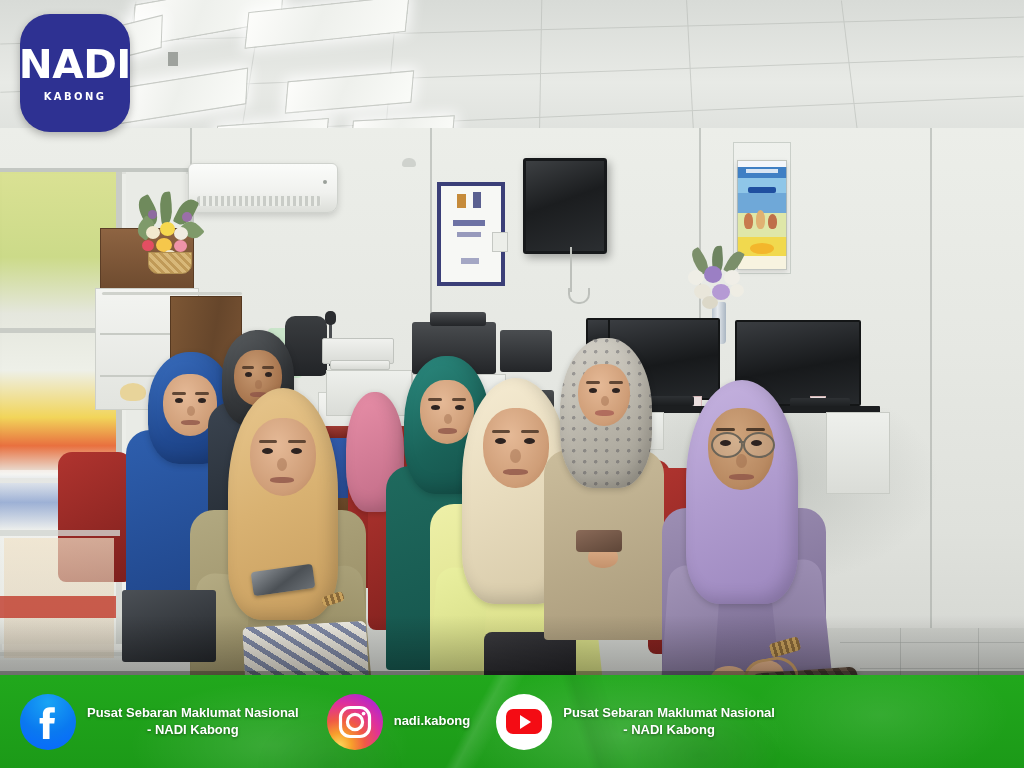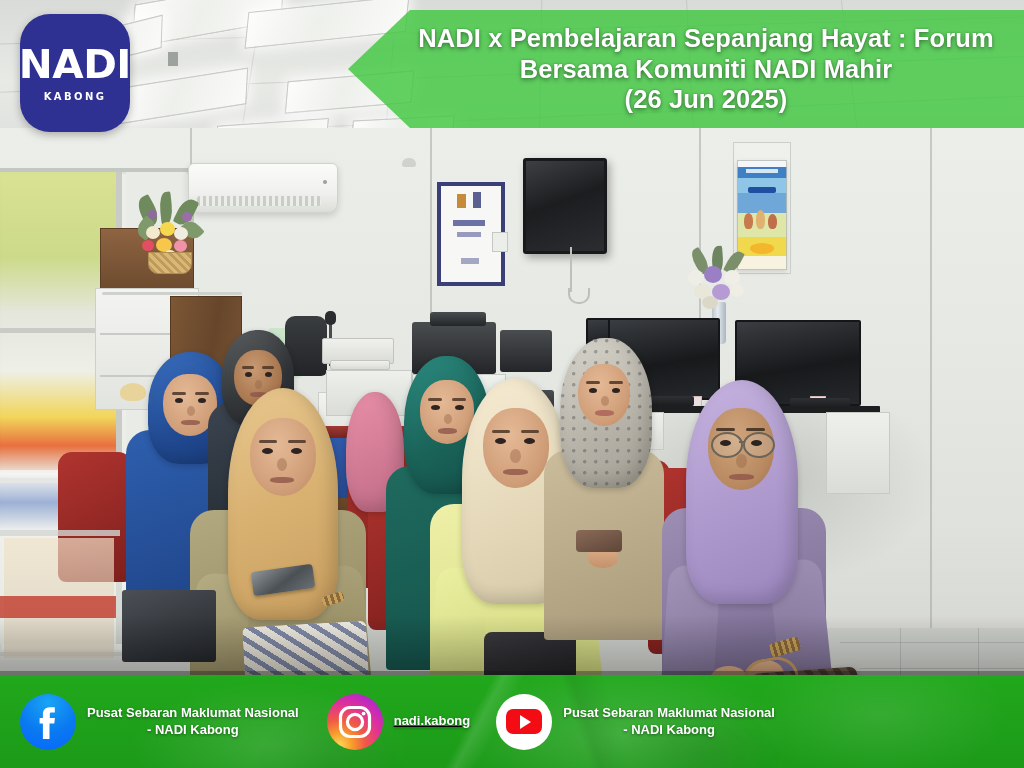--- a/index.html
+++ b/index.html
@@ -631,46 +631,41 @@
     <div class="laptop" style="left:122px;top:590px;width:94px;height:72px;"></div>
     <div style="position:absolute;left:0;top:530px;width:120px;height:6px;background:rgba(210,214,209,.8);"></div>
     <div style="position:absolute;left:4px;top:538px;width:110px;height:120px;
                 background:linear-gradient(180deg,rgba(240,226,200,.7),rgba(214,198,172,.5));"></div>
     <div style="position:absolute;left:0;top:596px;width:116px;height:22px;background:#c0392b;opacity:.8;"></div>
 
     <div style="position:absolute;left:0;bottom:93px;width:1024px;height:60px;
                 background:linear-gradient(180deg,rgba(0,0,0,0),rgba(0,0,0,.28));"></div>
   </div>
 
-  <div class="banner">
-    <h1 class="banner-title">NADI x Pembelajaran Sepanjang Hayat : Forum
-Bersama Komuniti NADI Mahir
-(26 Jun 2025)</h1>
-  </div>
 
   <div class="logo">
     <div class="logo-main">NADI</div>
     <div class="logo-sub">KABONG</div>
   </div>
 
   <div class="footer-edge"></div>
   <div class="footer">
     <div class="footer-ghost"></div>
 
     <div class="soc" style="margin-left:20px;">
       <div class="ic ic-fb">
         <svg width="56" height="56" viewBox="0 0 56 56" aria-hidden="true">
           <path d="M33.6 29.6h-4.1V45h-6.6V29.6h-3.3v-5.6h3.3v-3.9c0-2.7 1.3-6.9 6.9-6.9l5 .02v5.4h-3.6c-.6 0-1.4.3-1.4 1.6v3.8h5.1l-.6 5.6z" fill="#ffffff"></path>
         </svg>
       </div>
       <div class="soc-label two-line">Pusat Sebaran Maklumat Nasional
 - NADI Kabong</div>
     </div>
 
-    <div class="soc" style="margin-left:28px;text-decoration:underline;">
+    <div class="soc" style="margin-left:28px;">
       <div class="ic ic-ig">
         <svg width="56" height="56" viewBox="0 0 56 56" aria-hidden="true">
           <rect x="13.5" y="13.5" width="29" height="29" rx="9.5" ry="9.5" fill="none" stroke="#ffffff" stroke-width="3.2"></rect>
           <circle cx="28" cy="28" r="7.6" fill="none" stroke="#ffffff" stroke-width="3.2"></circle>
           <circle cx="36.6" cy="19.6" r="1.9" fill="#ffffff"></circle>
         </svg>
       </div>
       <div class="soc-label one-line">nadi.kabong</div>
     </div>
 

